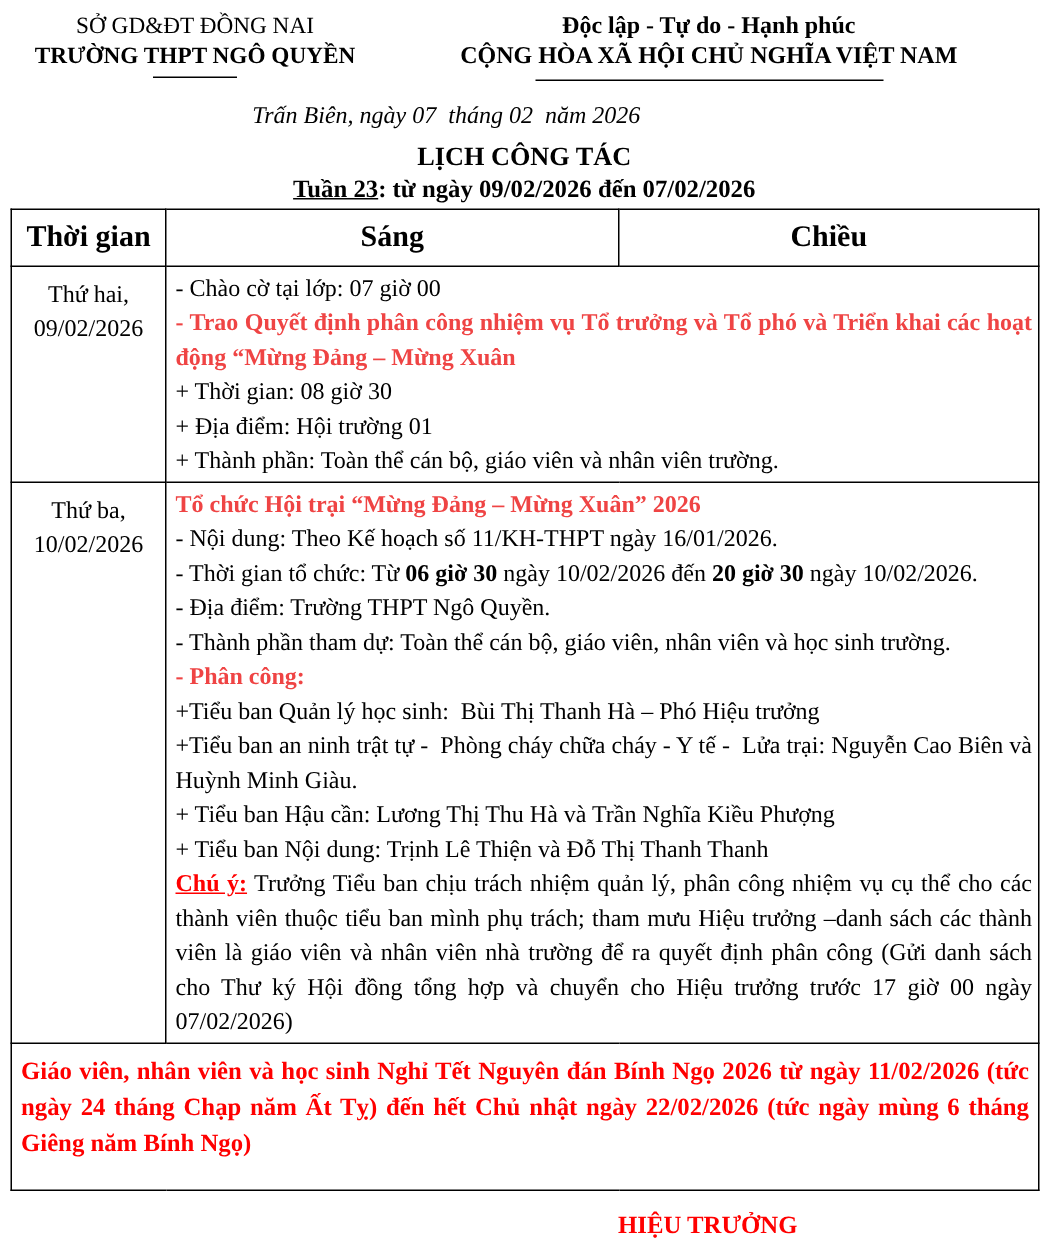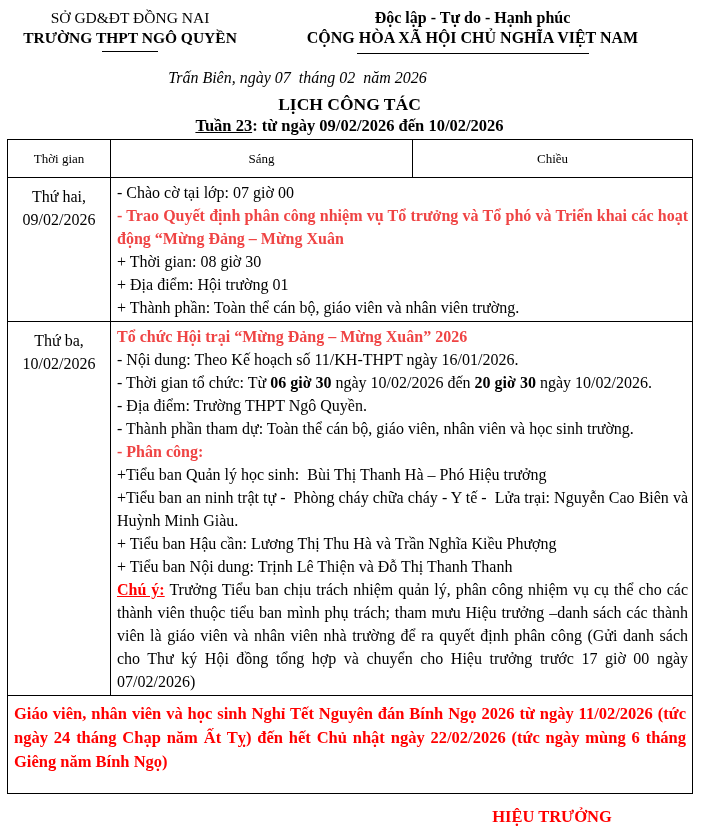--- a/index.html
+++ b/index.html
@@ -17,31 +17,31 @@
   .rule-right{width:232px;margin-top:5px;}
   .dateline{
     text-align:center;padding-right:104px;font-style:italic;
     font-size:16px;margin-top:15px;white-space:pre-wrap;
   }
   .doc-title{text-align:center;font-size:17.5px;font-weight:bold;margin-top:7px;}
   .doc-subtitle{text-align:center;font-size:16.5px;font-weight:bold;margin-top:1px;margin-bottom:3px;}
   .u{text-decoration:underline;}
   table.sched{border-collapse:collapse;width:685px;table-layout:fixed;}
   table.sched th,table.sched td{border:1.6px solid #000;box-sizing:border-box;}
-  tr.head-row th{font-size:13px;font-weight:normal;text-align:center;height:38px;vertical-align:middle;}
+  tr.head-row th{font-size:20px;font-weight:bold;text-align:center;height:38px;vertical-align:middle;}
   td.time-cell{text-align:center;vertical-align:top;padding-top:7px;font-size:16px;line-height:23px;}
   td.content-cell{vertical-align:top;padding:3px 4px 2px 6px;font-size:16px;line-height:23px;}
   td.content-cell p{margin:0;text-align:justify;white-space:pre-wrap;}
   .red{color:#ef4444;}
   .note-label{color:#ff0000;font-weight:bold;text-decoration:underline;}
   td.footer-cell{vertical-align:top;padding:6px 6px 0 6px;}
   td.footer-cell p{margin:0;text-align:justify;white-space:pre-wrap;
     color:#ff0000;font-weight:bold;font-size:16.5px;line-height:24px;}
   .signature{
-    margin-top:13px;margin-left:405px;width:280px;text-align:center;
+    margin-top:13px;margin-left:405px;width:280px;text-align:left;
     color:#ff0000;font-weight:bold;font-size:16.5px;
   }
 </style>
 </head>
 <body>
 
 <div class="page">
 
   <div class="header-row">
     <div class="header-left">
@@ -52,21 +52,21 @@
     <div class="header-right">
       <div>Độc lập - Tự do - Hạnh phúc</div>
       <div>CỘNG HÒA XÃ HỘI CHỦ NGHĨA VIỆT NAM</div>
       <div class="rule rule-right"></div>
     </div>
   </div>
 
   <div class="dateline">Trấn Biên, ngày 07  tháng 02  năm 2026</div>
 
   <div class="doc-title">LỊCH CÔNG TÁC</div>
-  <div class="doc-subtitle"><span class="u">Tuần 23</span><span>: từ ngày 09/02/2026 đến 10/02/2026</span></div>
+  <div class="doc-subtitle"><span class="u">Tuần 23</span><span>: từ ngày 09/02/2026 đến 07/02/2026</span></div>
 
   <table class="sched">
     <colgroup>
       <col style="width:103px">
       <col style="width:302px">
       <col style="width:280px">
     </colgroup>
     <tbody>
       <tr class="head-row">
         <th>Thời gian</th>

